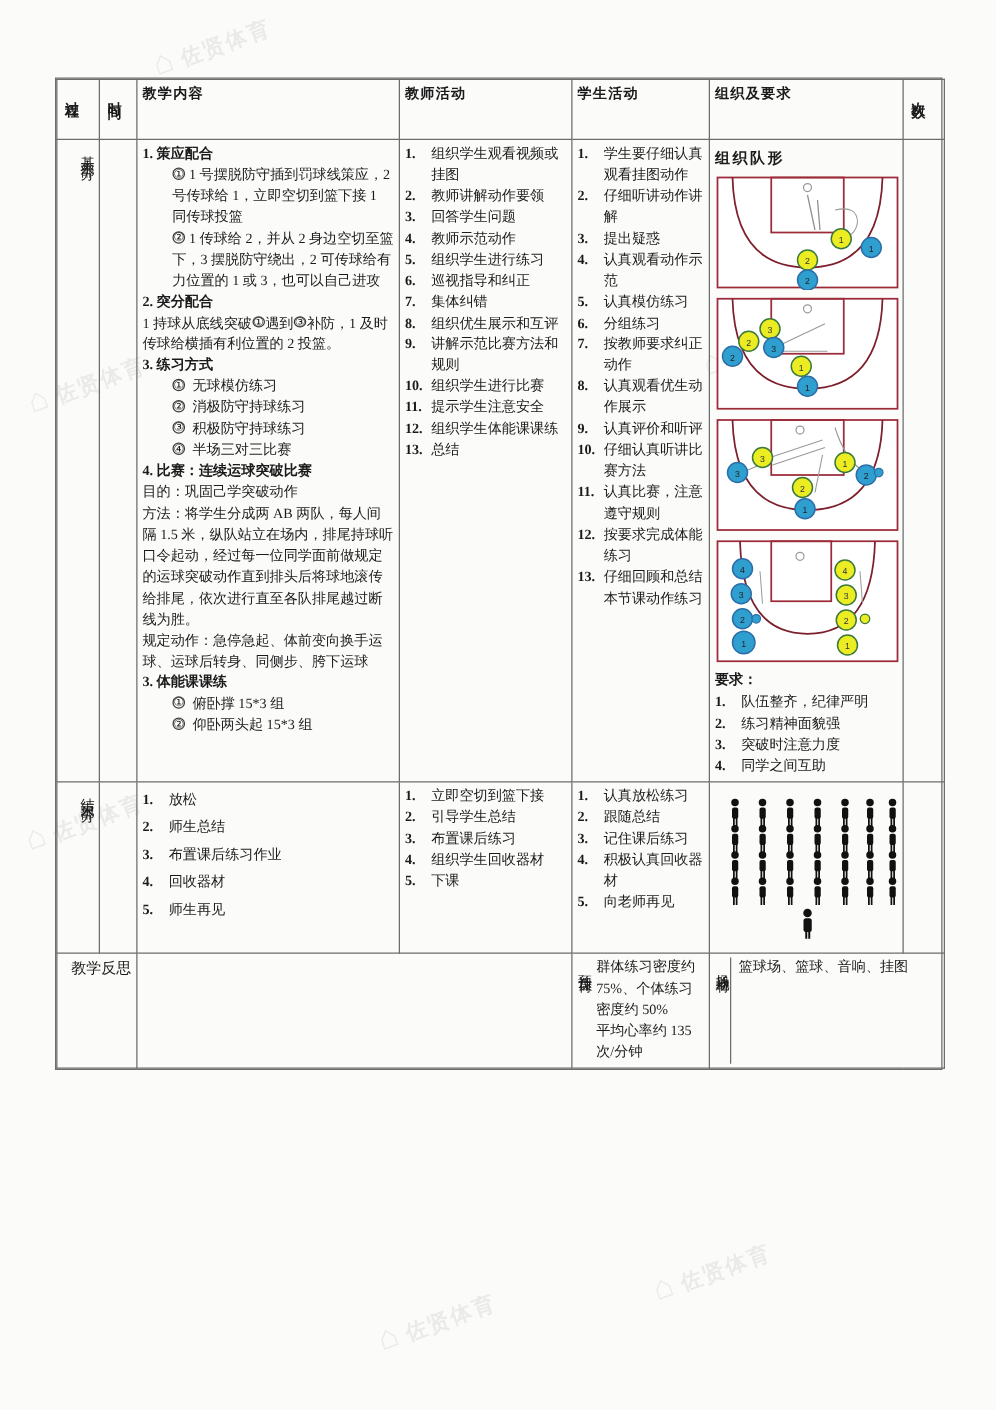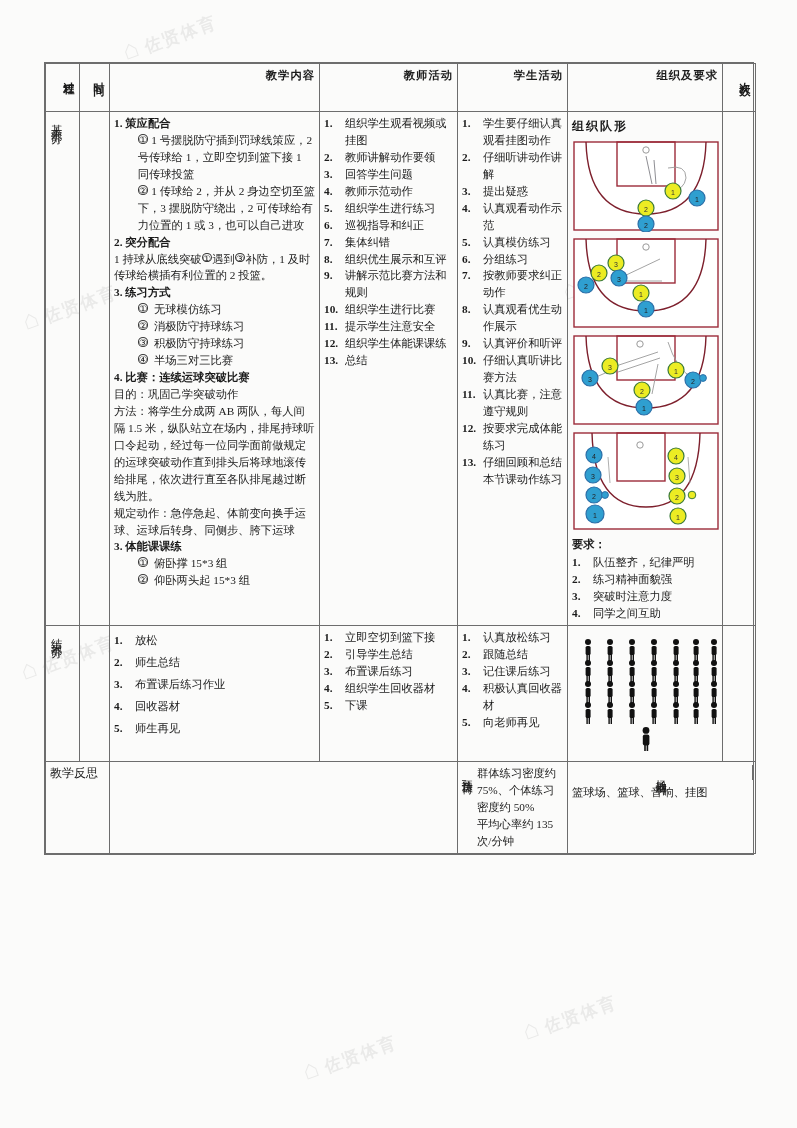--- a/index.html
+++ b/index.html
@@ -52,36 +52,36 @@
   }
   .c-proc  { width: 34px; }
   .c-time  { width: 30px; }
   .c-cont  { width: 210px; }
   .c-teach { width: 138px; }
   .c-stud  { width: 110px; }
   .c-org   { width: 155px; }
   .c-cnt   { width: 33px; }
 
   .hdr td {
-    text-align: right;
+    text-align: left;
     vertical-align: middle;
     font-size: 12.5px;
     font-weight: bold;
     height: 48px;
     letter-spacing: 1px;
   }
   .vtext {
     writing-mode: vertical-rl;
     text-orientation: upright;
     display: inline-block;
     letter-spacing: 3px;
     line-height: 1.12;
   }
   .cellmid {
-    text-align: left;
+    text-align: right;
     vertical-align: middle;
   }
   
   .blk { margin: 0; }
   .ttl { font-weight: bold; }
   .ind1 { padding-left: 2.1em; text-indent: 0; }
   .para { text-indent: 0; }
   .circ {
     display: inline-block;
     min-width: 1.02em; height: 1.02em;
@@ -613,21 +613,21 @@
           <div style="flex:0 0 14px; font-size:11px; line-height:1.25; text-align:center;">
             <span class="vtext" style="letter-spacing:1px;">预计负荷</span>
           </div>
           <div class="mini" style="flex:1 1 auto;">
             <div>群体练习密度约 75%、个体练习密度约 50%</div>
             <div>平均心率约 135 次/分钟</div>
           </div>
         </div>
       </td>
       <td colspan="2" style="padding:3px 2px;">
-        <div style="display:flex; gap:4px; height:100%;flex-direction:column;">
+        <div style="display:flex; gap:4px; height:100%;">
           <div style="flex:0 0 15px; font-size:11px; line-height:1.25; text-align:center; border-right:1px solid #6d6d6d;">
             <span class="vtext" style="letter-spacing:1px;">场地器材</span>
           </div>
           <div class="mini" style="flex:1 1 auto; padding-left:2px;">篮球场、篮球、音响、挂图</div>
         </div>
       </td>
     </tr>
 
   </tbody>
       </table>

